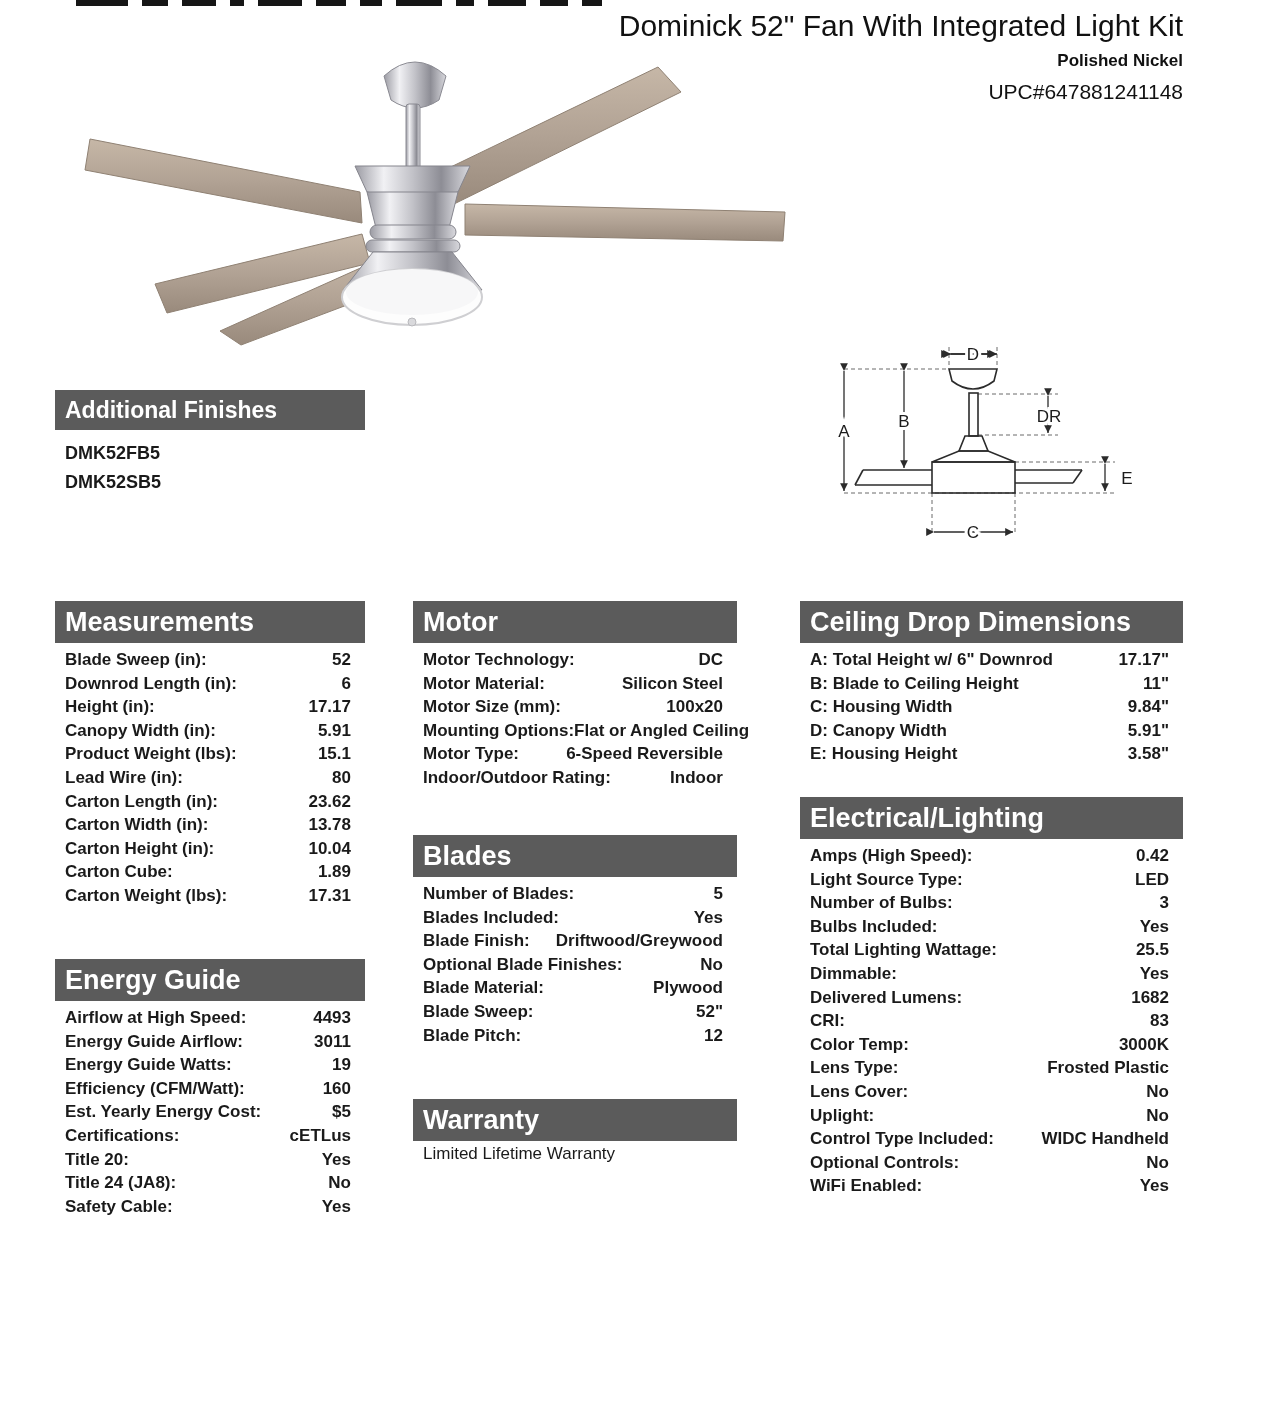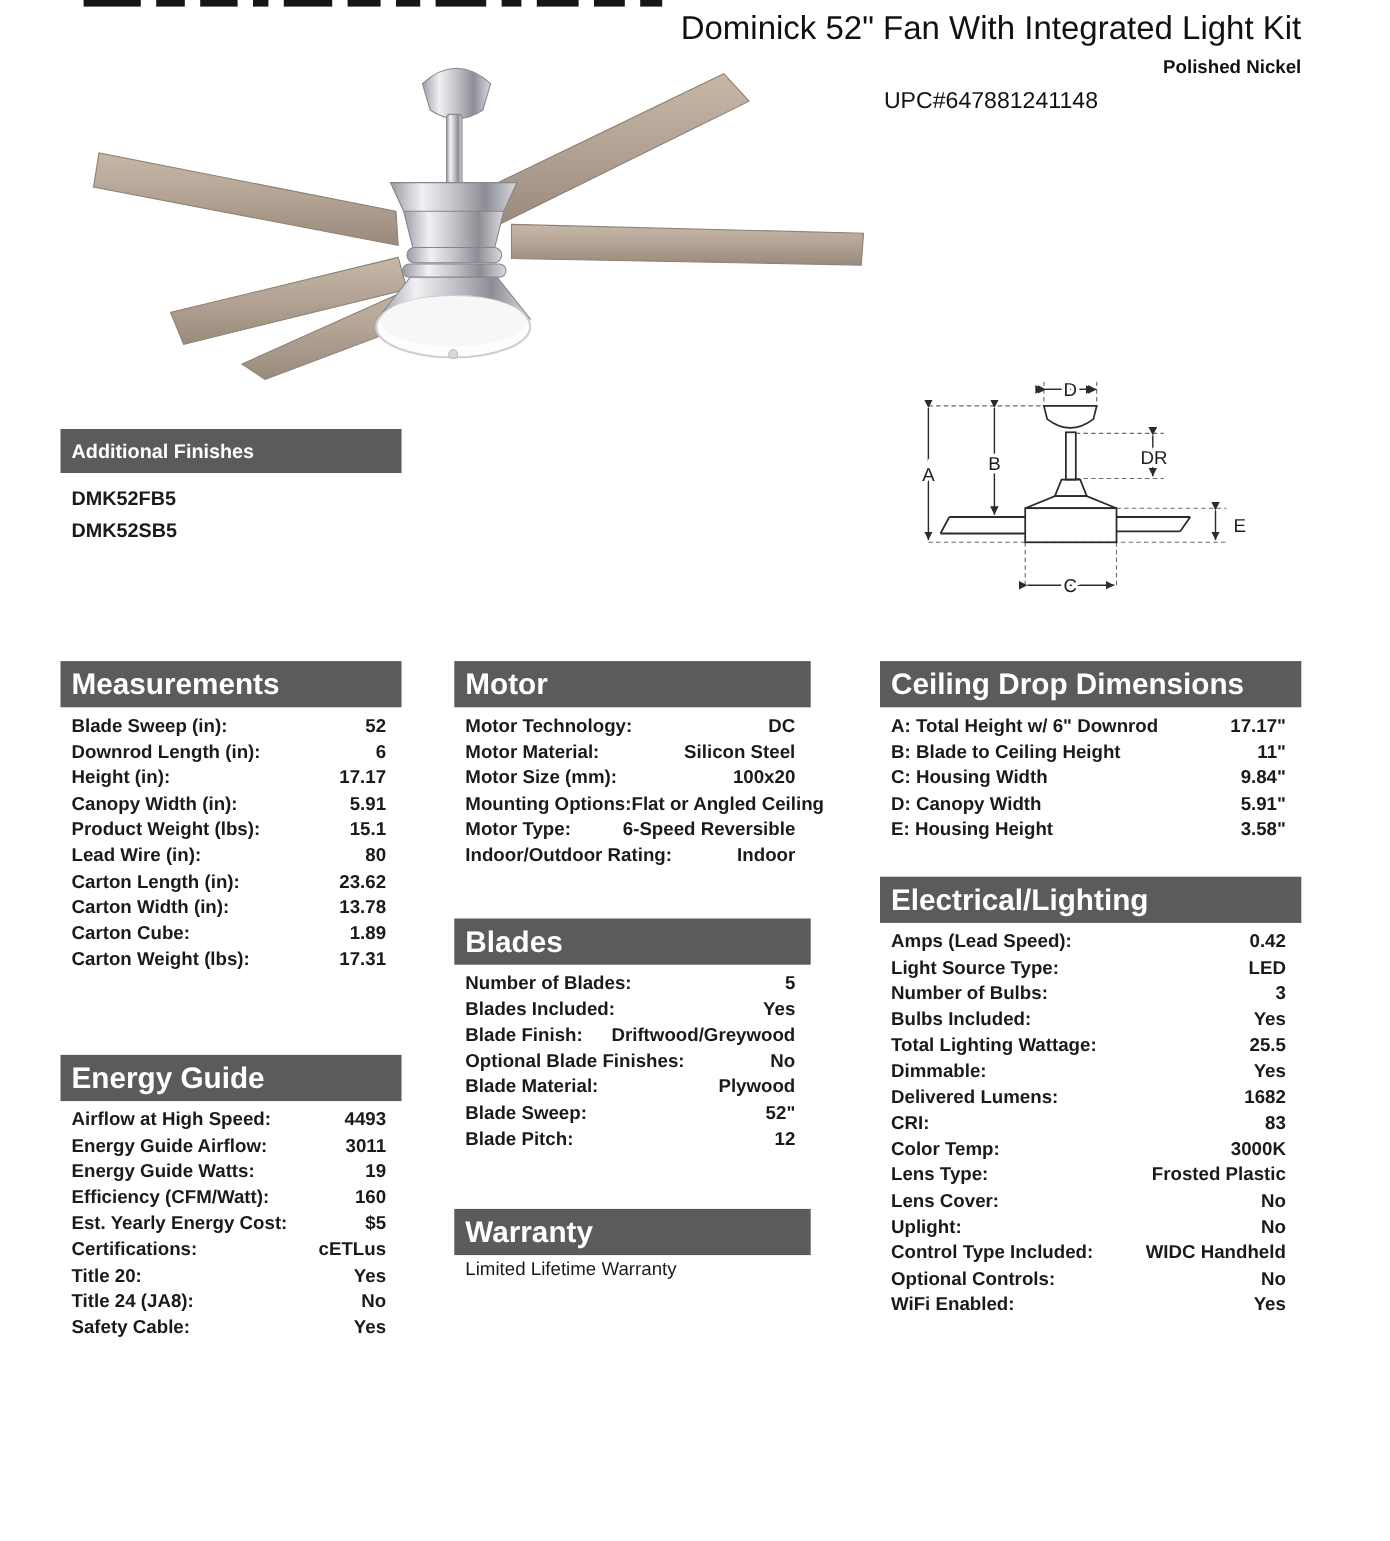--- a/index.html
+++ b/index.html
@@ -7,27 +7,27 @@
         font-family:"Liberation Sans", sans-serif;color:#1a1a1a;overflow:hidden;}
 
   
   .frag-strip{position:absolute;left:76px;top:0;height:7px;display:flex;align-items:flex-start;gap:14px;}
   .frag-strip i{display:block;height:6px;background:#161616;}
 
   
   .prod-header{position:absolute;top:8px;right:81px;text-align:right;white-space:nowrap;}
   .prod-title{font-size:30px;line-height:36px;color:#111;}
   .prod-finish{font-size:17px;line-height:33px;color:#111;font-weight:bold;}
-  .prod-upc{font-size:21px;line-height:29px;color:#111;text-align:center;}
+  .prod-upc{font-size:21px;line-height:29px;color:#111;}
 
   
   .bar{background:#5b5b5b;color:#ffffff;font-weight:bold;
        padding-left:10px;box-sizing:border-box;display:flex;align-items:center;}
   .bar.big{height:42px;font-size:27px;margin-top:35px;}
-  .bar.small{height:40px;font-size:18px;}
+  .bar.small{height:40px;font-size:23px;}
 
   
   .block{position:absolute;box-sizing:border-box;}
   .rows{margin-top:5px;}
   .spec-row{display:flex;justify-content:space-between;align-items:baseline;
             height:23.6px;font-size:17px;line-height:23.6px;
             padding-left:10px;padding-right:14px;font-weight:bold;}
   .spec-label{white-space:nowrap;}
   .spec-value{white-space:nowrap;text-align:left;}
 
@@ -196,20 +196,24 @@
         </div>
         <div class="spec-row">
           <span class="spec-label">Carton Length (in):</span>
           <span class="spec-value">23.62</span>
         </div>
         <div class="spec-row">
           <span class="spec-label">Carton Width (in):</span>
           <span class="spec-value">13.78</span>
         </div>
         <div class="spec-row">
+          <span class="spec-label">Carton Height (in):</span>
+          <span class="spec-value">10.04</span>
+        </div>
+        <div class="spec-row">
           <span class="spec-label">Carton Cube:</span>
           <span class="spec-value">1.89</span>
         </div>
         <div class="spec-row">
           <span class="spec-label">Carton Weight (lbs):</span>
           <span class="spec-value">17.31</span>
         </div>
       </div>
   </div>
 
@@ -347,21 +351,21 @@
           <span class="spec-label">E: Housing Height</span>
           <span class="spec-value">3.58"</span>
         </div>
       </div>
   </div>
 
   <div class="block" style="left:800px;top:762px;width:383px;">
     <div class="bar big">Electrical/Lighting</div>
     <div class="rows">
         <div class="spec-row">
-          <span class="spec-label">Amps (Lead Speed):</span>
+          <span class="spec-label">Amps (High Speed):</span>
           <span class="spec-value">0.42</span>
         </div>
         <div class="spec-row">
           <span class="spec-label">Light Source Type:</span>
           <span class="spec-value">LED</span>
         </div>
         <div class="spec-row">
           <span class="spec-label">Number of Bulbs:</span>
           <span class="spec-value">3</span>
         </div>

